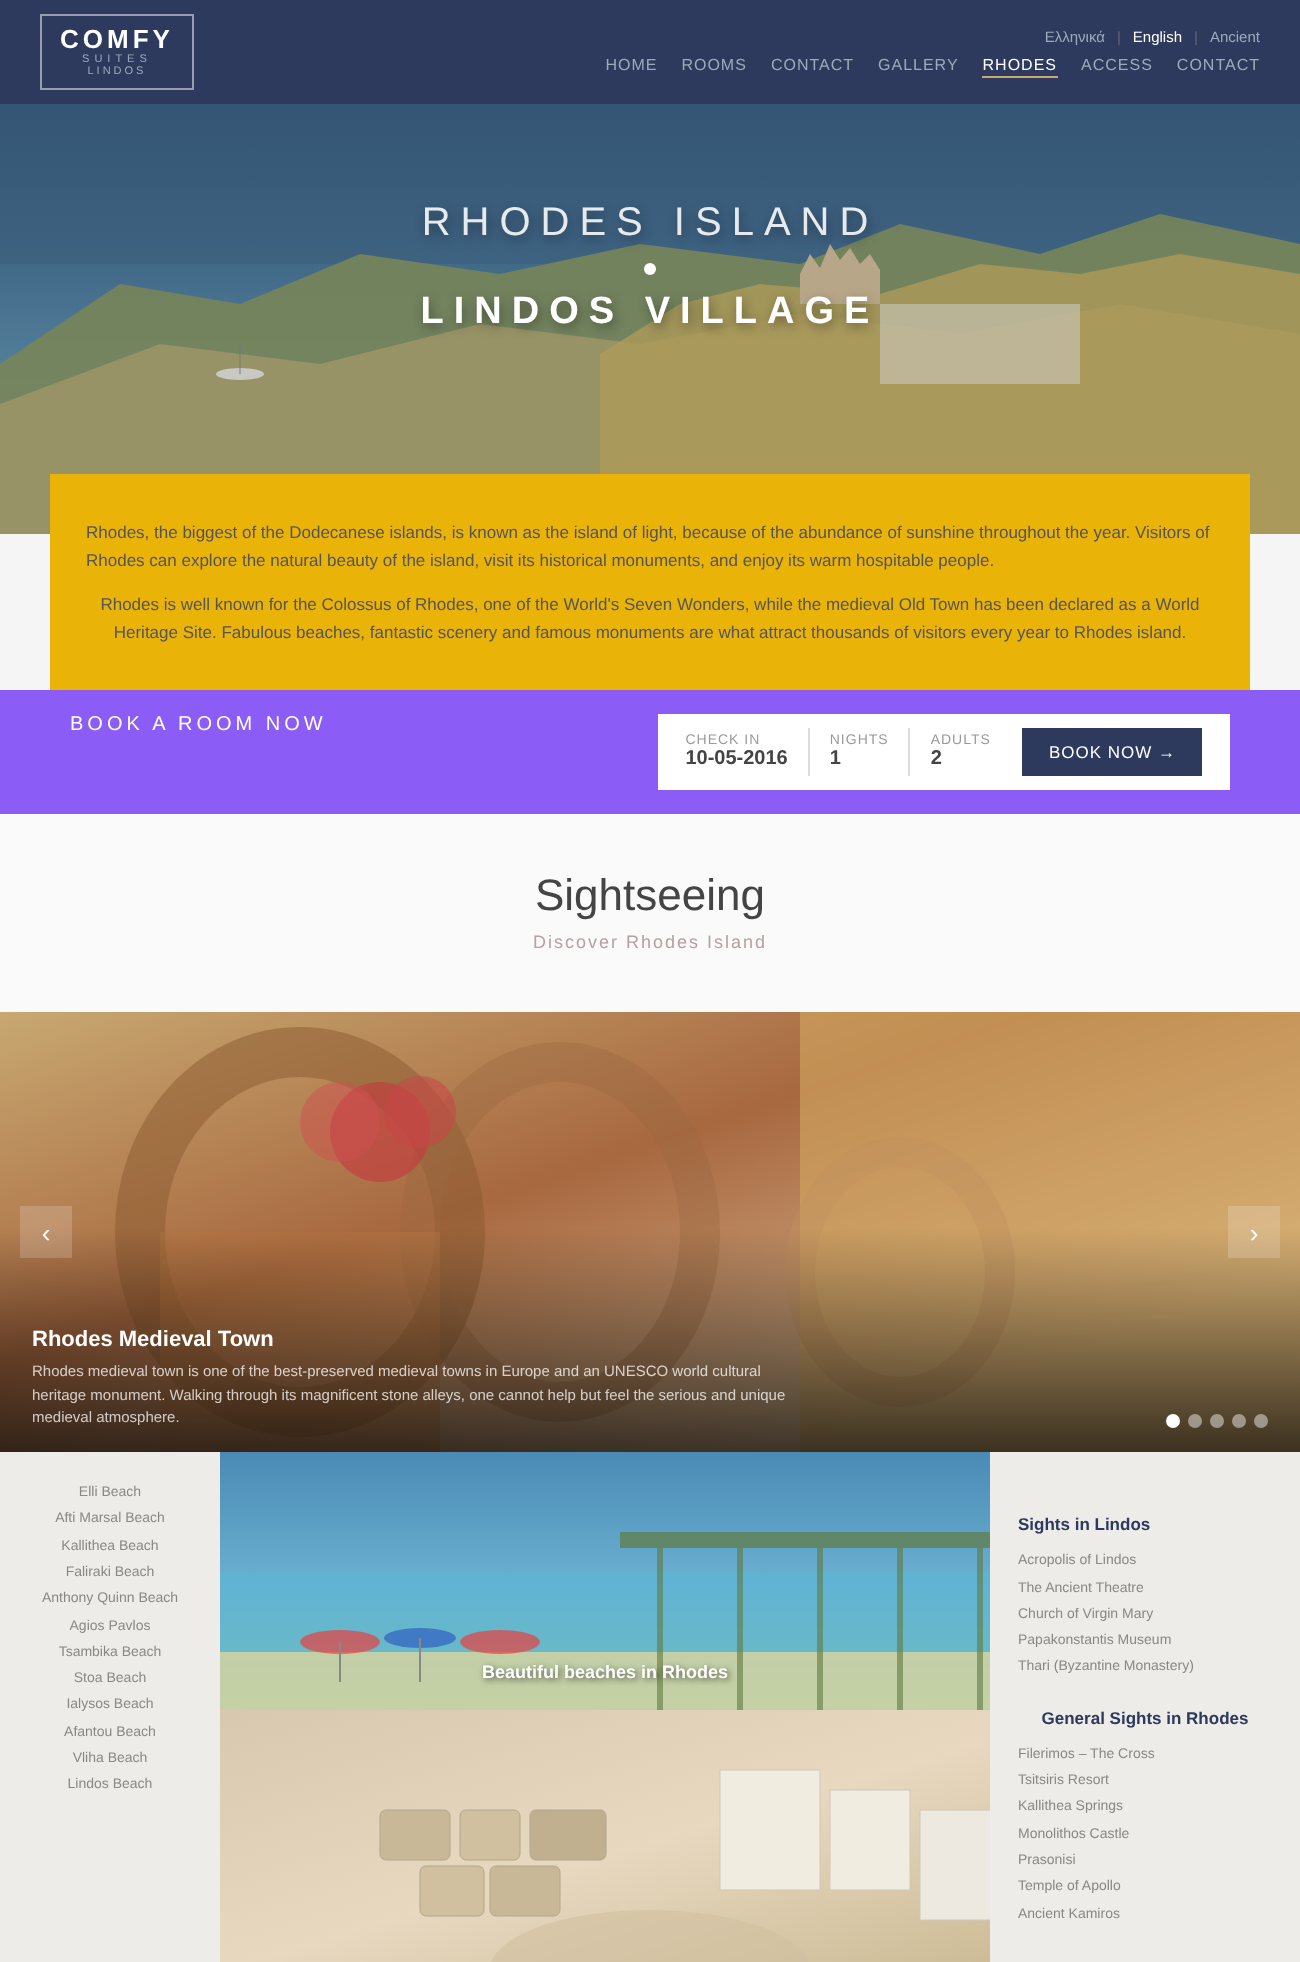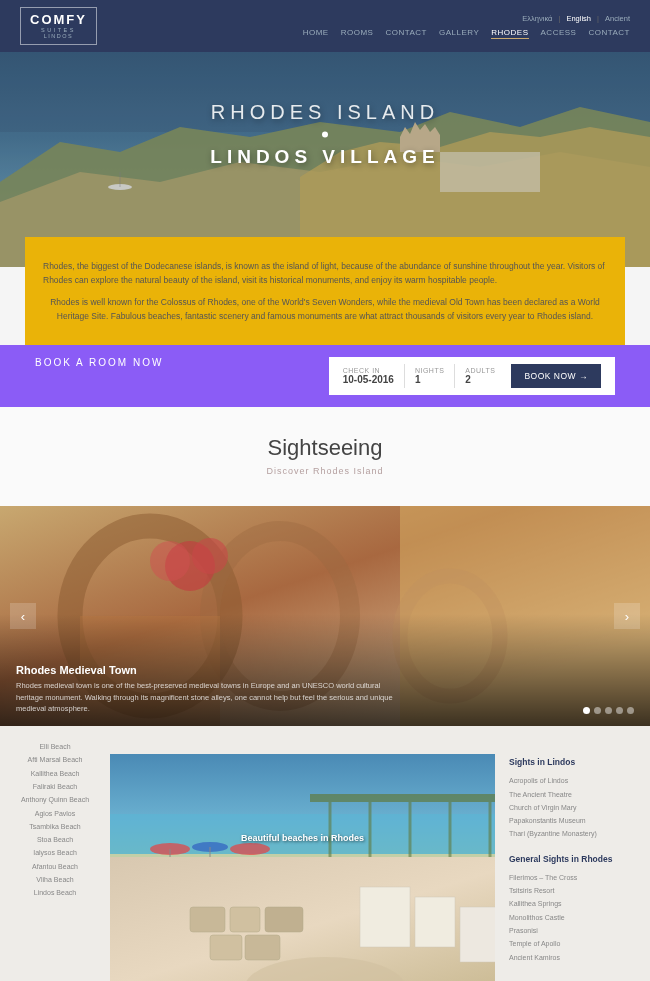--- a/index.html
+++ b/index.html
@@ -158,21 +158,21 @@
     <div>Tsambika Beach</div>
     <div>Stoa Beach</div>
     <div>Ialysos Beach</div>
     <div>Afantou Beach</div>
     <div>Vliha Beach</div>
     <div>Lindos Beach</div>
   </div>
 
   <div style="flex:1;">
 
-    <div style="height:103px; position:relative; overflow:hidden;margin-top:28px;">
+    <div style="height:129px; position:relative; overflow:hidden;">
       <svg width="100%" height="130" style="display:block;">
         <defs>
           <linearGradient id="beachGrad" x1="0" y1="0" x2="0" y2="1">
             <stop offset="0%" stop-color="#4a8ab5"></stop>
             <stop offset="50%" stop-color="#6ab0d0"></stop>
             <stop offset="100%" stop-color="#90c8a0"></stop>
           </linearGradient>
         </defs>
         <rect width="430" height="130" fill="url(#beachGrad)"></rect>
 
@@ -223,21 +223,21 @@
     </div>
   </div>
 
   <div style="width:155px; padding:28px 14px; font-size:7px; color:#888; line-height:1.9;">
     <div style="font-size:8.5px; color:#2d3a5e; font-weight:bold; margin-bottom:4px;">Sights in Lindos</div>
     <div>Acropolis of Lindos</div>
     <div>The Ancient Theatre</div>
     <div>Church of Virgin Mary</div>
     <div>Papakonstantis Museum</div>
     <div>Thari (Byzantine Monastery)</div>
-    <div style="font-size:8.5px; color:#2d3a5e; font-weight:bold; margin-top:10px; margin-bottom:4px;">General Sights in Rhodes</div>
+    <div style="font-size:8.5px; color:#2d3a5e; font-weight:bold; margin-top:10px; margin-bottom:4px;text-align:center;">General Sights in Rhodes</div>
     <div>Filerimos – The Cross</div>
     <div>Tsitsiris Resort</div>
     <div>Kallithea Springs</div>
     <div>Monolithos Castle</div>
     <div>Prasonisi</div>
     <div>Temple of Apollo</div>
     <div>Ancient Kamiros</div>
   </div>
 </div>
 

